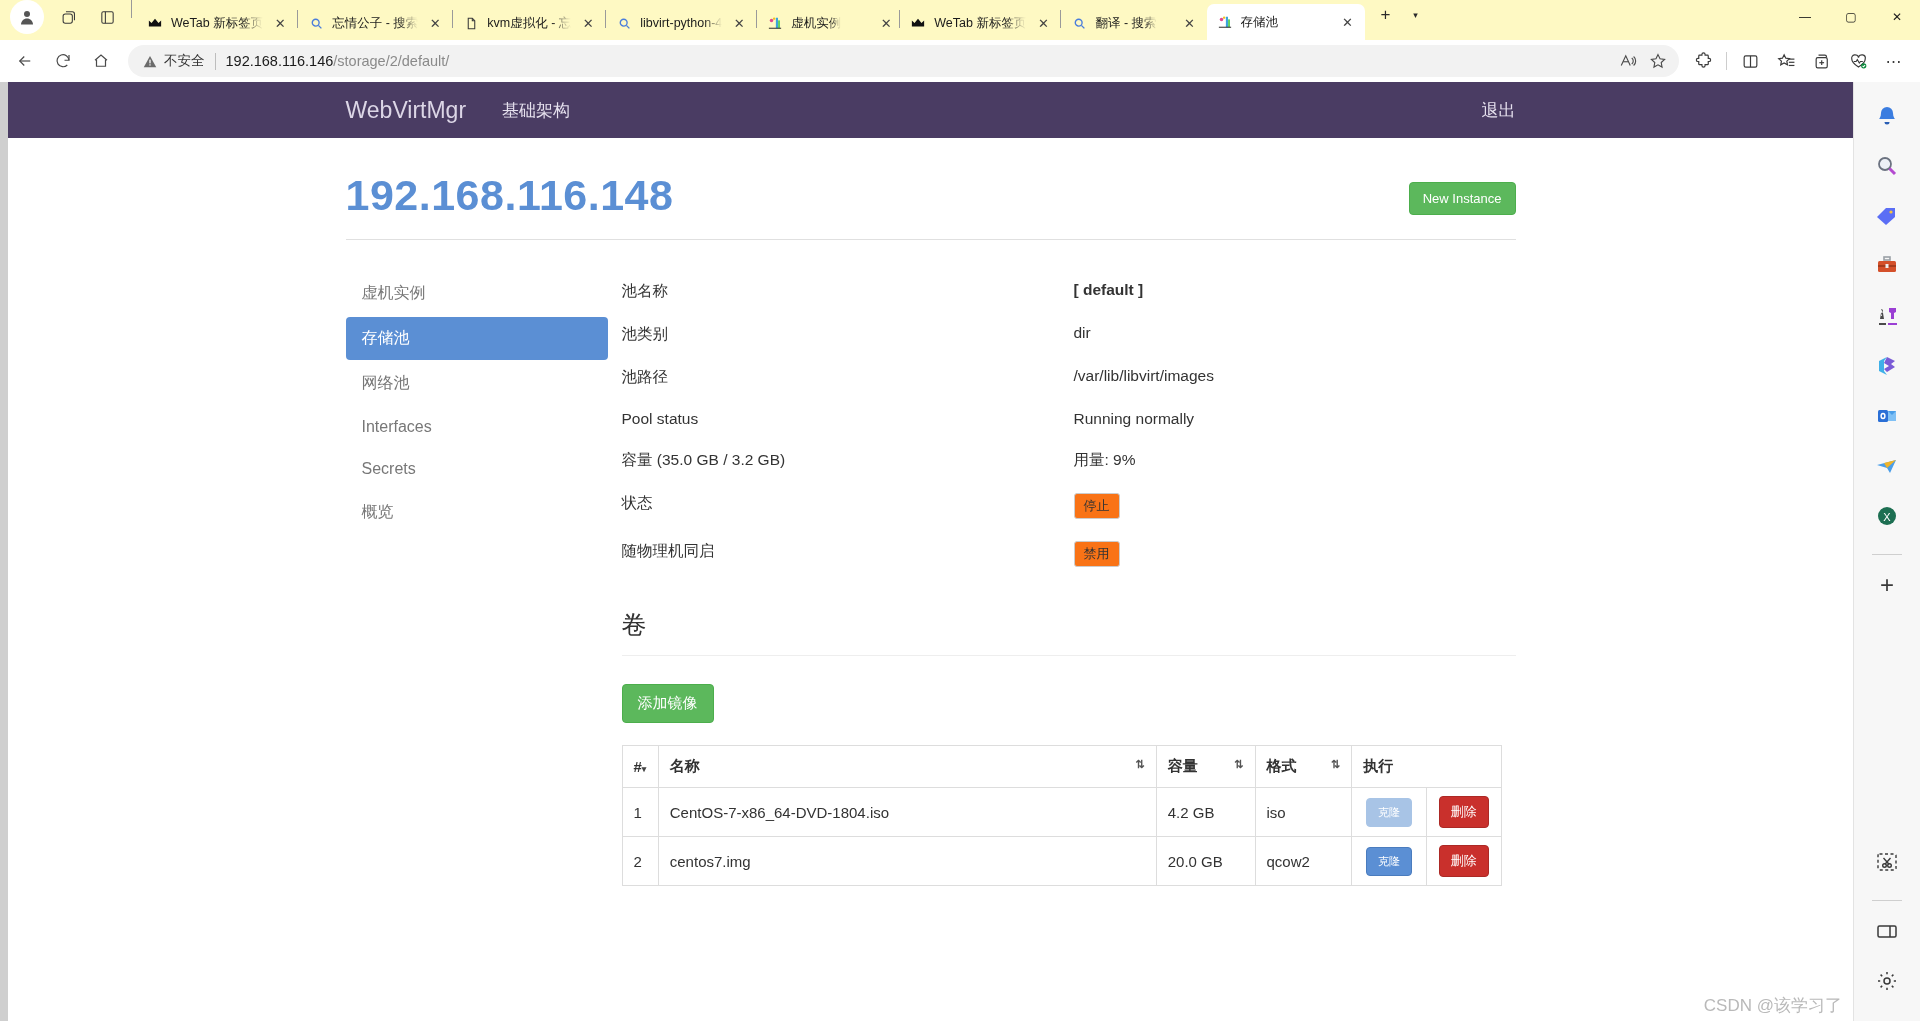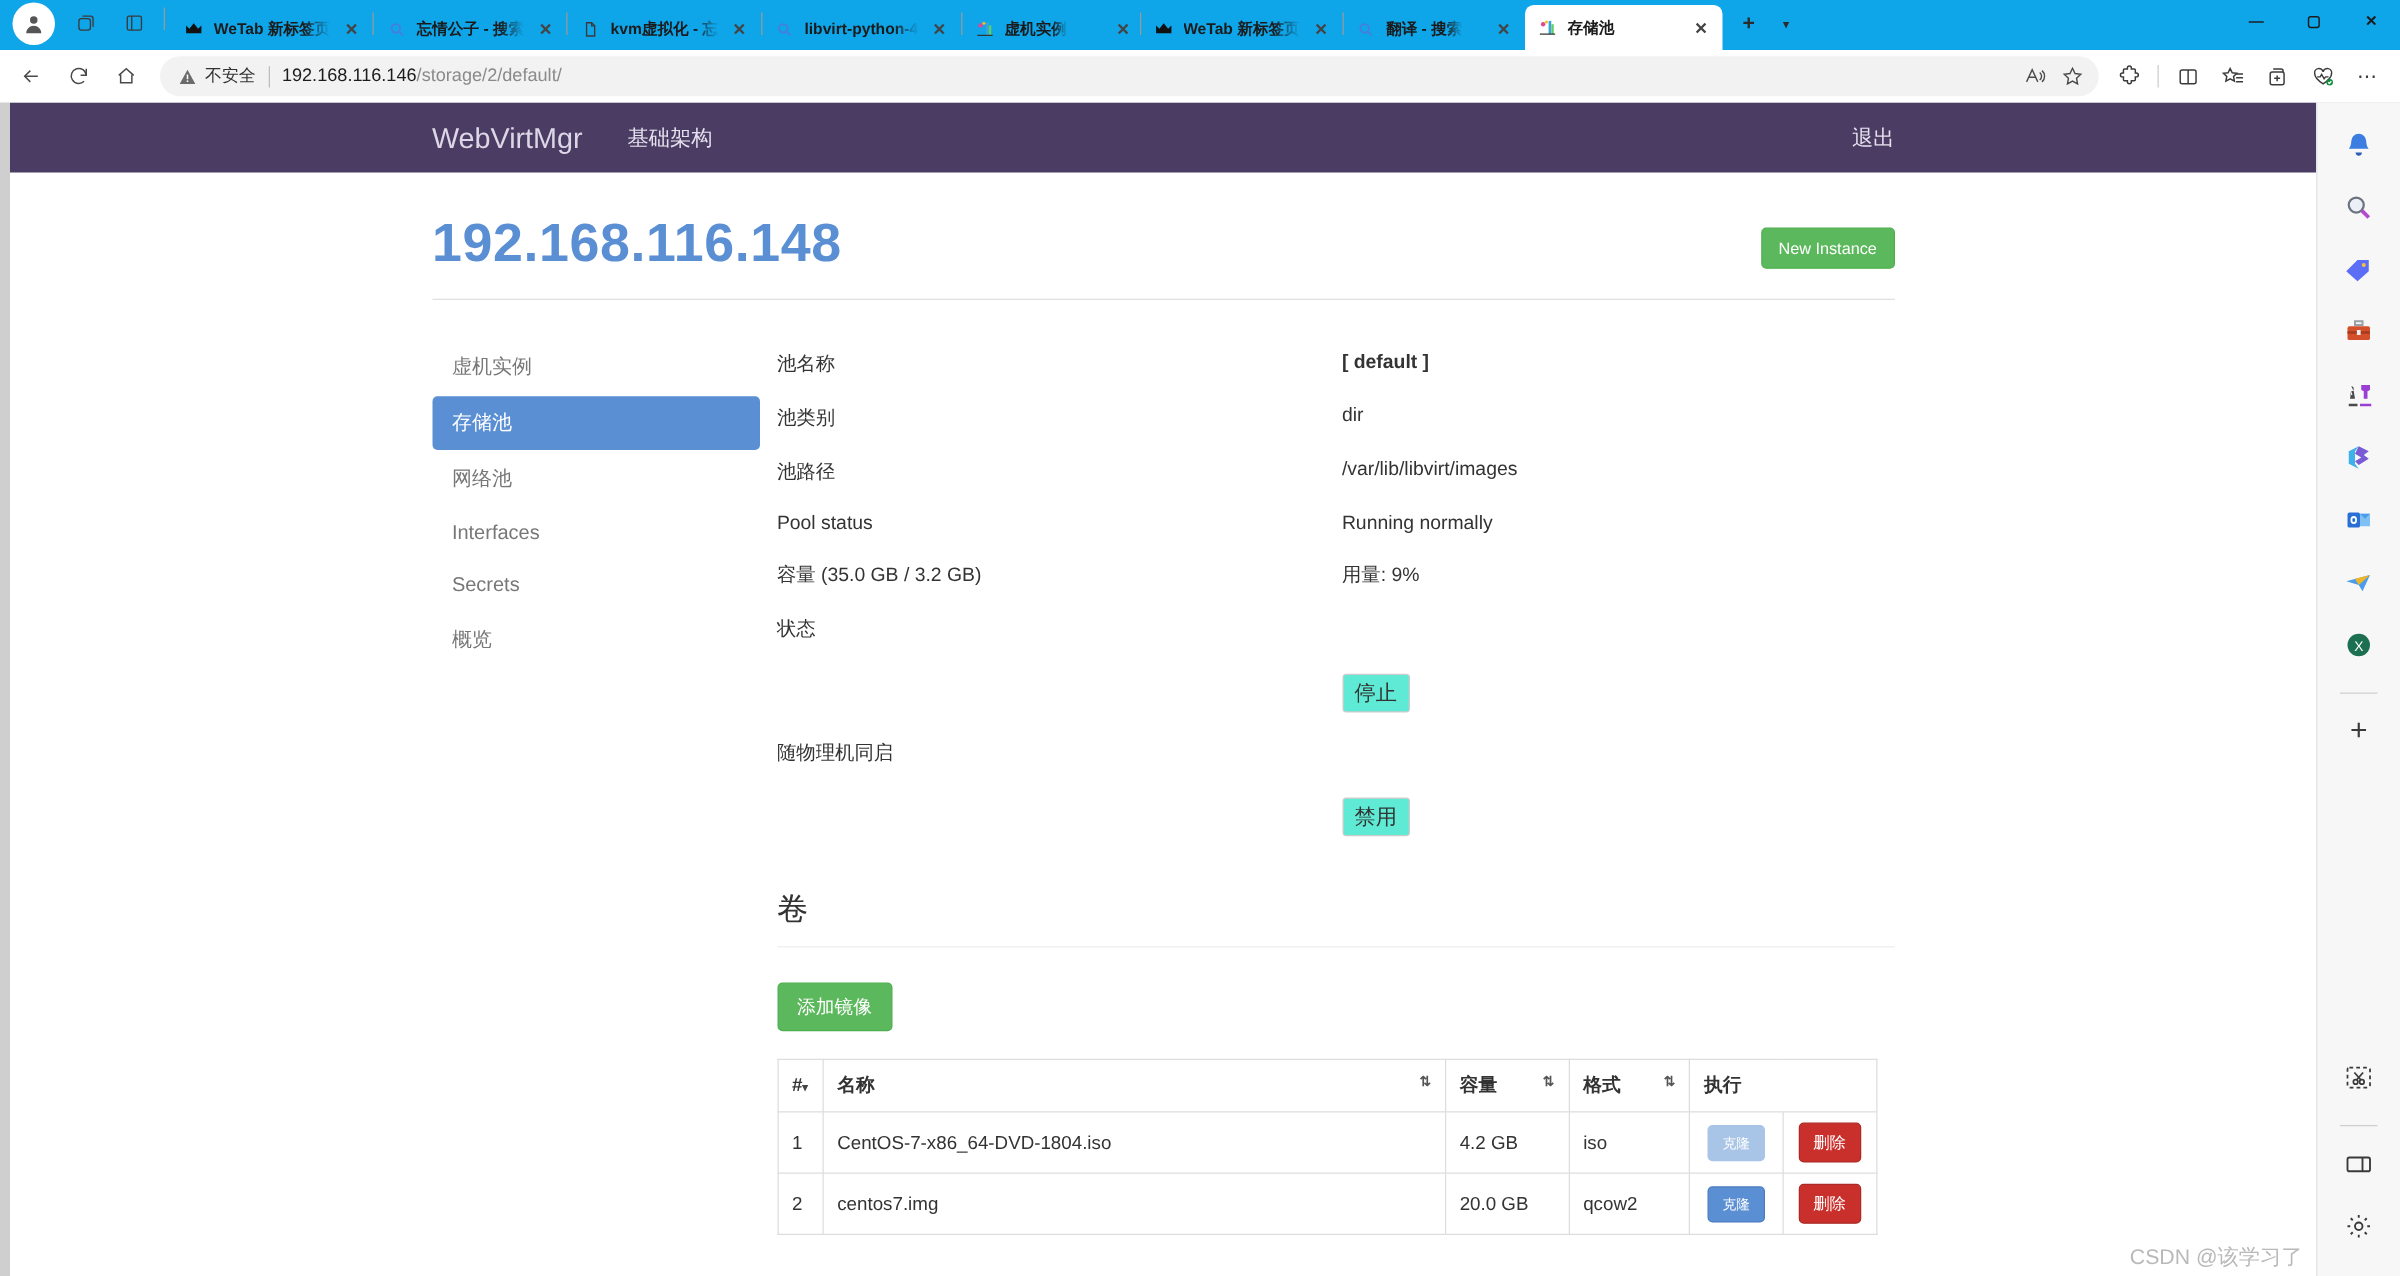--- a/index.html
+++ b/index.html
@@ -8,24 +8,23 @@
     font-family: "Liberation Sans", sans-serif;
     background: #ffffff;
     overflow: hidden;
   }
 
   
   #browser { width: 1920px; height: 1021px; position: relative; background: #cfcfcf; }
 
   
   .tabstrip {
-    height: 40px; background: #0ea5e9;
-    display: flex; align-items: center; padding: 0 0 0 6px;
+    height: 40px; background: #fef9c3;
+    display: flex; align-items: flex-start; padding: 0 0 0 6px;
     position: relative;
-    font-weight: bold;
   }
   .profile-btn {
     width: 34px; height: 34px; margin: 0 6px 3px 4px; border-radius: 50%;
     background: #ffffff; display: flex; align-items: center; justify-content: center;
     flex: 0 0 auto;
   }
   .profile-btn svg { width: 18px; height: 18px; }
   .chrome-icon-btn {
     width: 34px; height: 34px; margin: 0 2px 3px 2px; border-radius: 4px;
     display: flex; align-items: center; justify-content: center; flex: 0 0 auto;
@@ -143,22 +142,22 @@
     margin-bottom: 2px;
   }
   .side-item.active { background: #5b8fd4; color: #fff; }
 
   .detail-pane { flex: 1 1 auto; padding-left: 14px; }
   .d-row { display: flex; padding: 11px 0; font-size: 15.5px; color: #333; }
   .d-key { width: 452px; flex: 0 0 452px; }
   .d-val { flex: 1 1 auto; }
   .d-val b { font-weight: bold; }
   .btn-xs {
-    display: inline-block; background: #5eead4; border: 1px solid #cccccc;
-    color: #333; font-size: 17px; padding: 3px 9px; border-radius: 3px; margin-top: 46px;
+    display: inline-block; background: #f97316; border: 1px solid #cccccc;
+    color: #333; font-size: 13px; padding: 3px 9px; border-radius: 3px;
   }
 
   .vol-head { font-size: 25px; color: #333; font-weight: normal; padding: 30px 0 14px 0; border-bottom: 1px solid #eeeeee; }
   .add-img-wrap { padding: 28px 0 22px 0; }
   .btn-add {
     background: #5cb85c; border: 1px solid #4cae4c; color: #fff;
     font-size: 15px; padding: 9px 15px; border-radius: 4px;
   }
 
   table.vol-table { border-collapse: collapse; width: 880px; }

